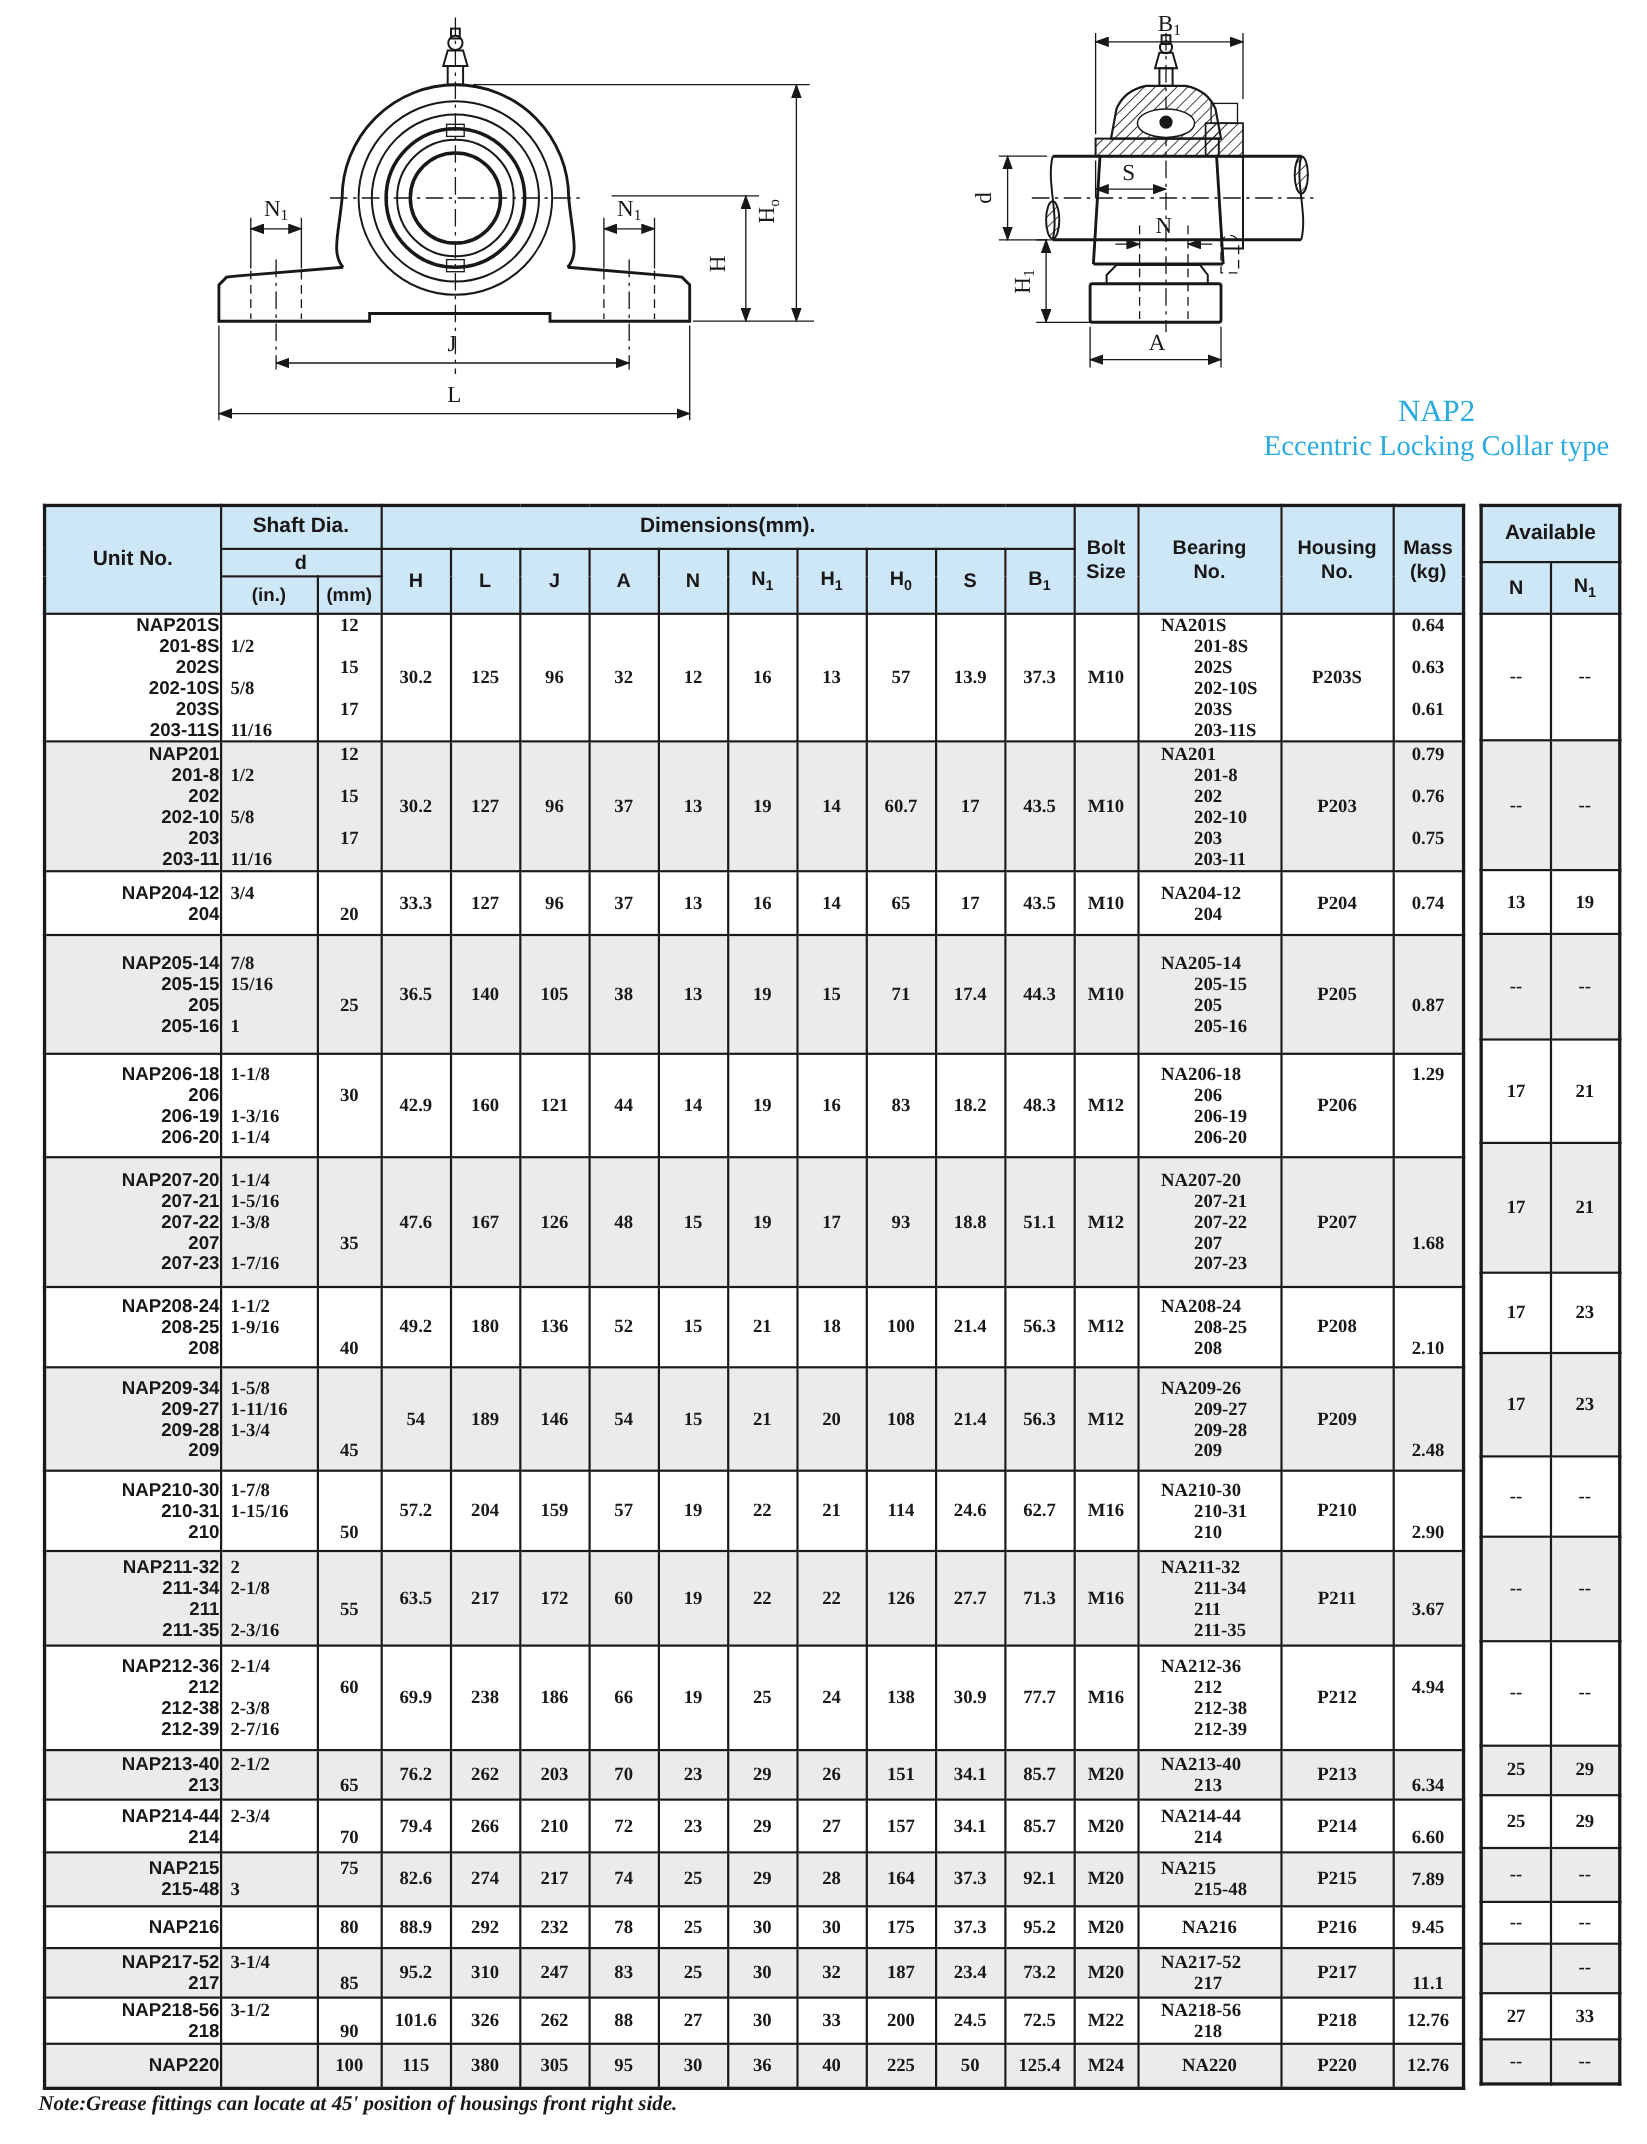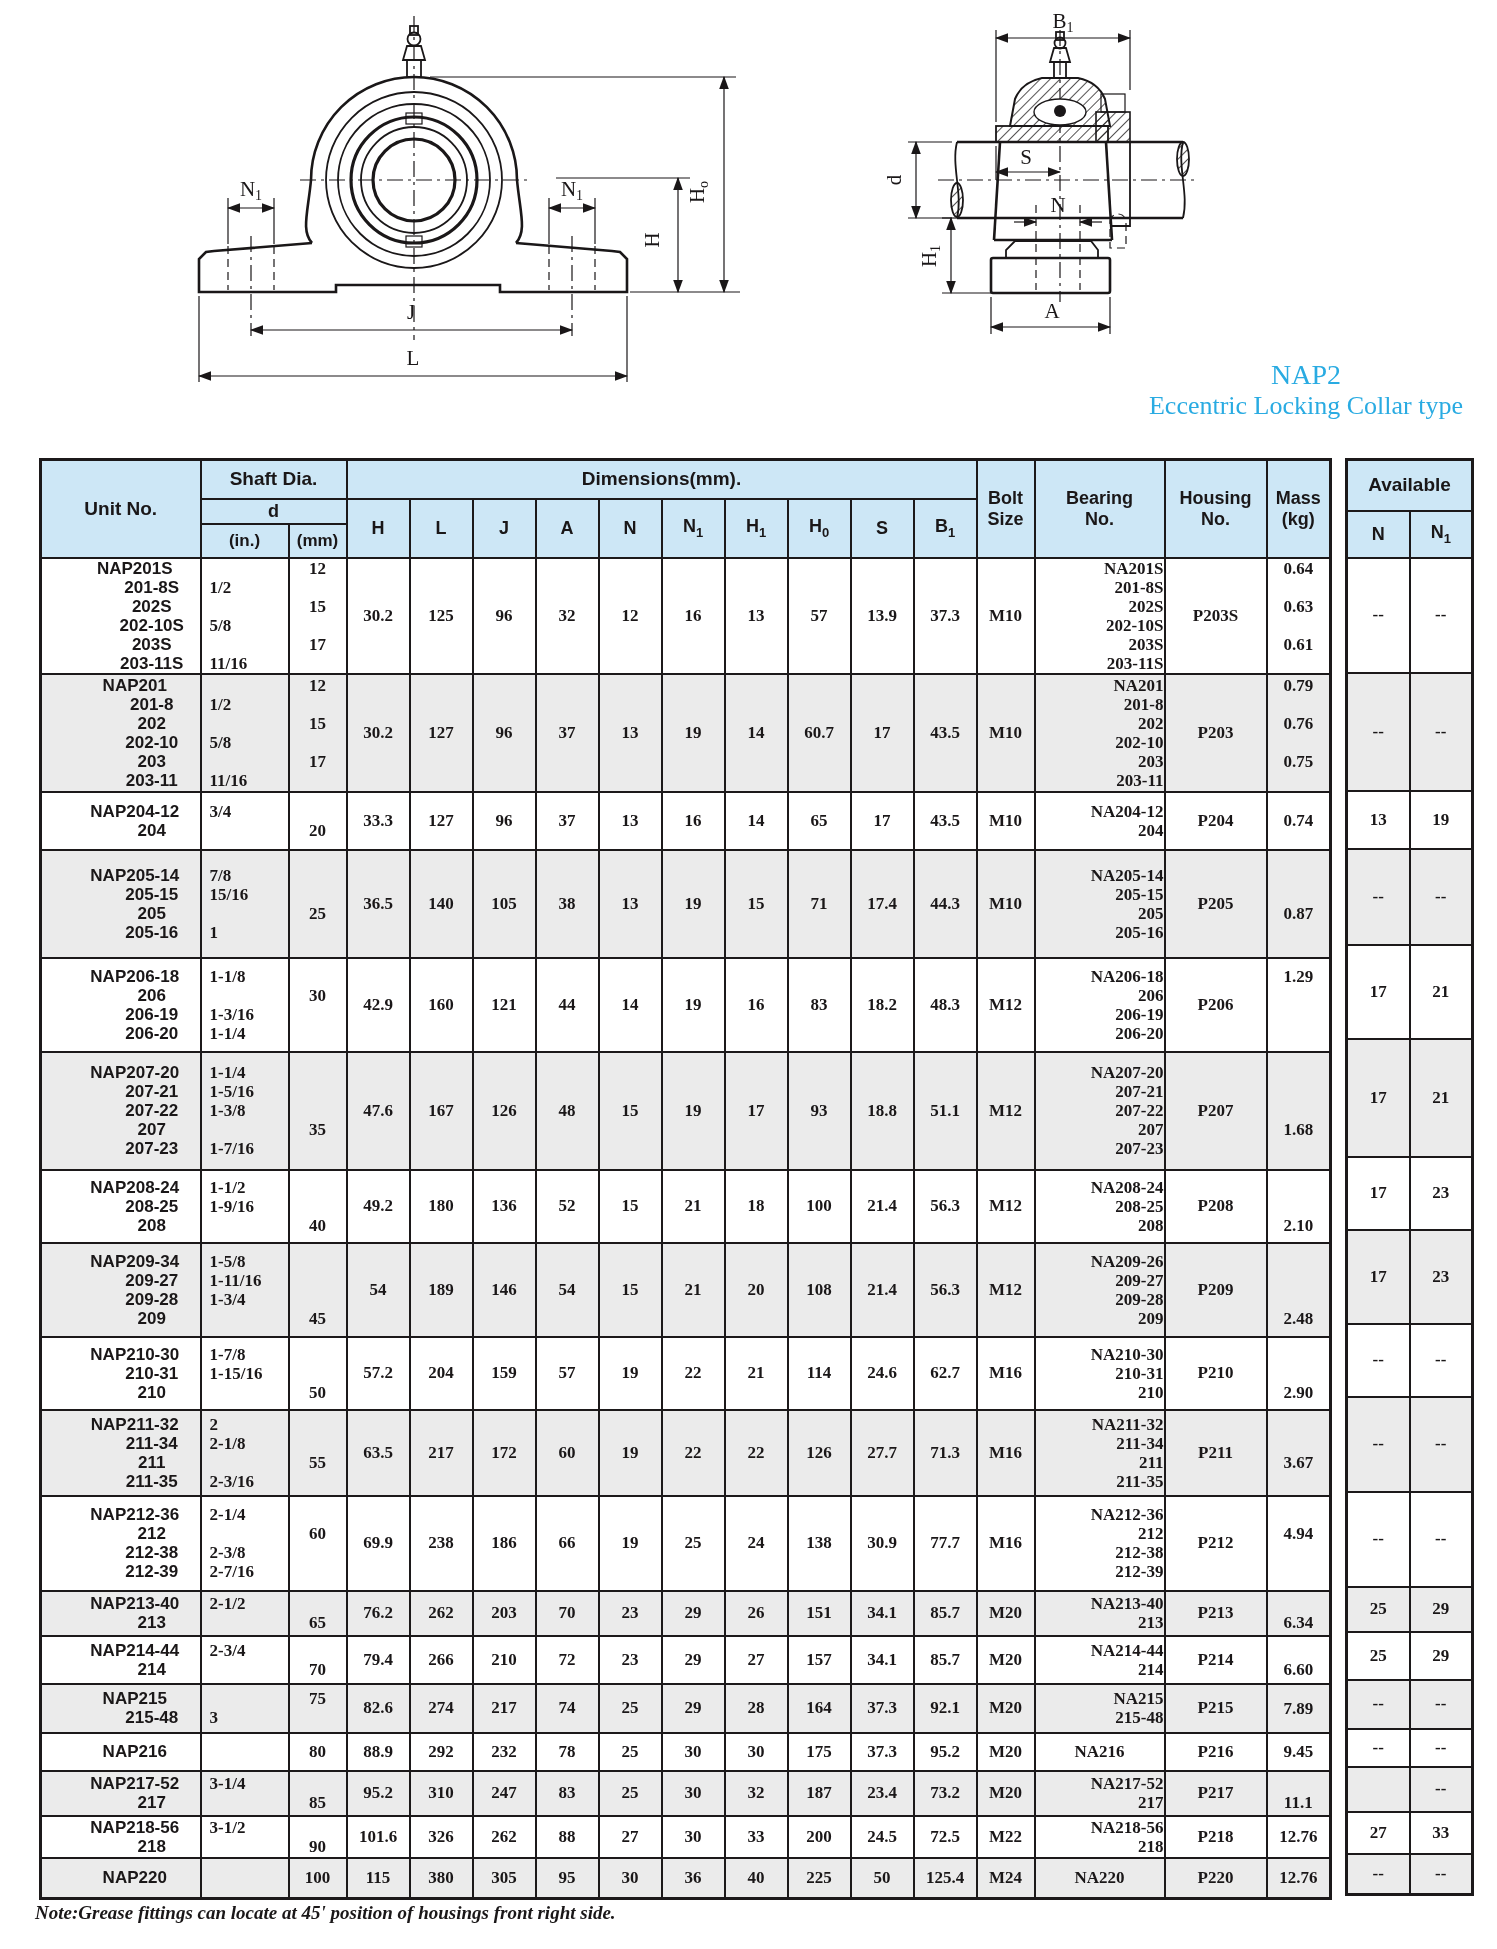--- a/index.html
+++ b/index.html
@@ -34,26 +34,26 @@
   th{background:#cde7f6;font-weight:bold;text-align:center;}
   .hdr-big{font-size:19px;}
   .hdr-med{font-size:18px;}
   .hdr-sm{font-size:17px;}
   th sub,.svgsub{font-size:13px;}
   th .two-line div{line-height:21px;}
   td{font-size:17px;font-weight:bold;text-align:center;background:#ffffff;}
   tr.alt td{background:#ebebeb;}
   .serif{font-family:"Liberation Serif",serif;}
   .ln{height:19px;line-height:19px;white-space:nowrap;}
-  td.cell-unit{text-align:center;font-family:"Liberation Sans",sans-serif;padding-left:16px;}
+  td.cell-unit{text-align:right;font-family:"Liberation Sans",sans-serif;padding-left:16px;}
   td.cell-unit .ln{padding-left:12px;}
   td.cell-unit .ln.cont{padding-left:46px;}
   td.cell-in{text-align:left;}
   td.cell-in .ln{padding-left:8px;}
-  td.cell-bearing{text-align:right;}
+  td.cell-bearing{text-align:left;}
   td.cell-bearing .ln{padding-left:20px;}
   td.cell-bearing .ln.cont{padding-left:50px;}
   td.cell-bearing.single{text-align:center;}
   td.cell-bearing.single .ln{padding-left:0;}
   .avail{margin-left:13px;}
   
   .note{
     position:absolute;left:35px;top:1902px;
     font-family:"Liberation Serif",serif;font-weight:bold;font-size:19px;font-style:italic;
   }

